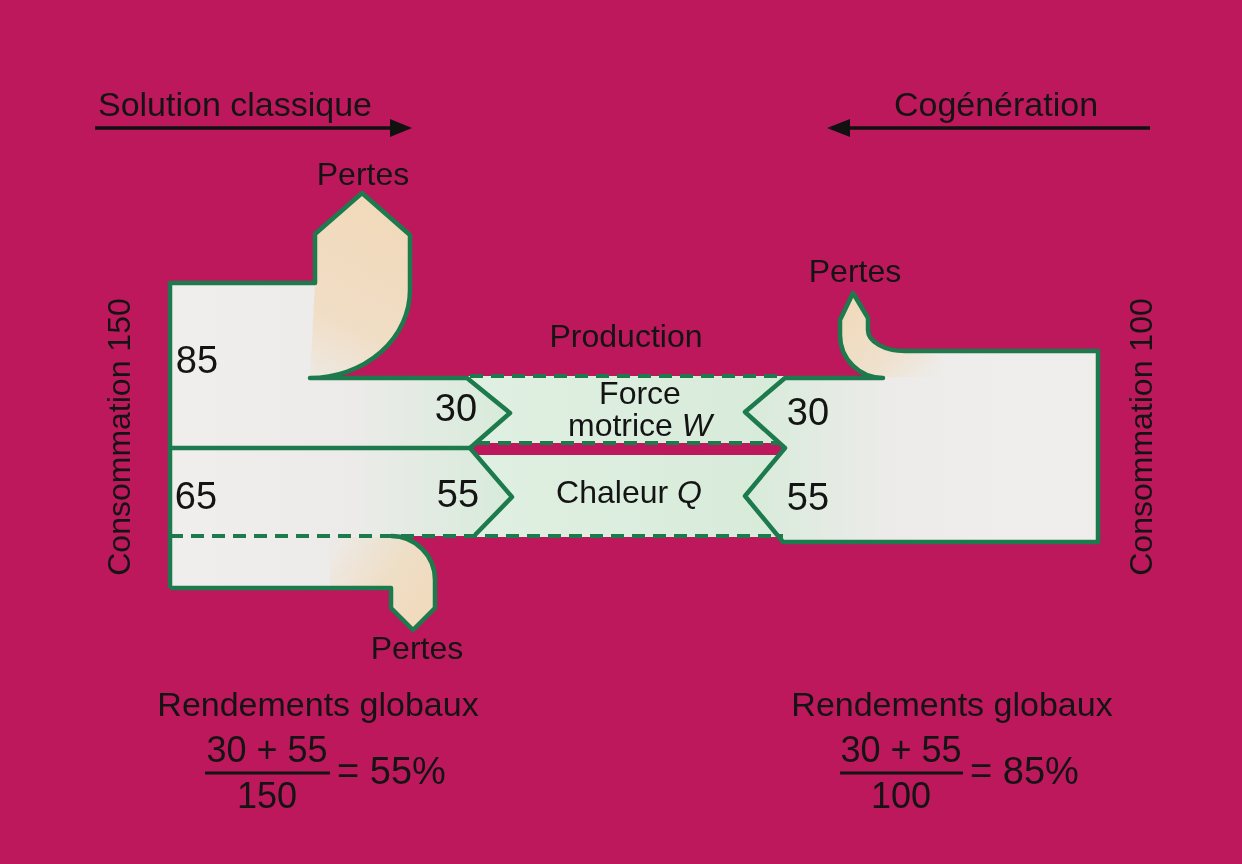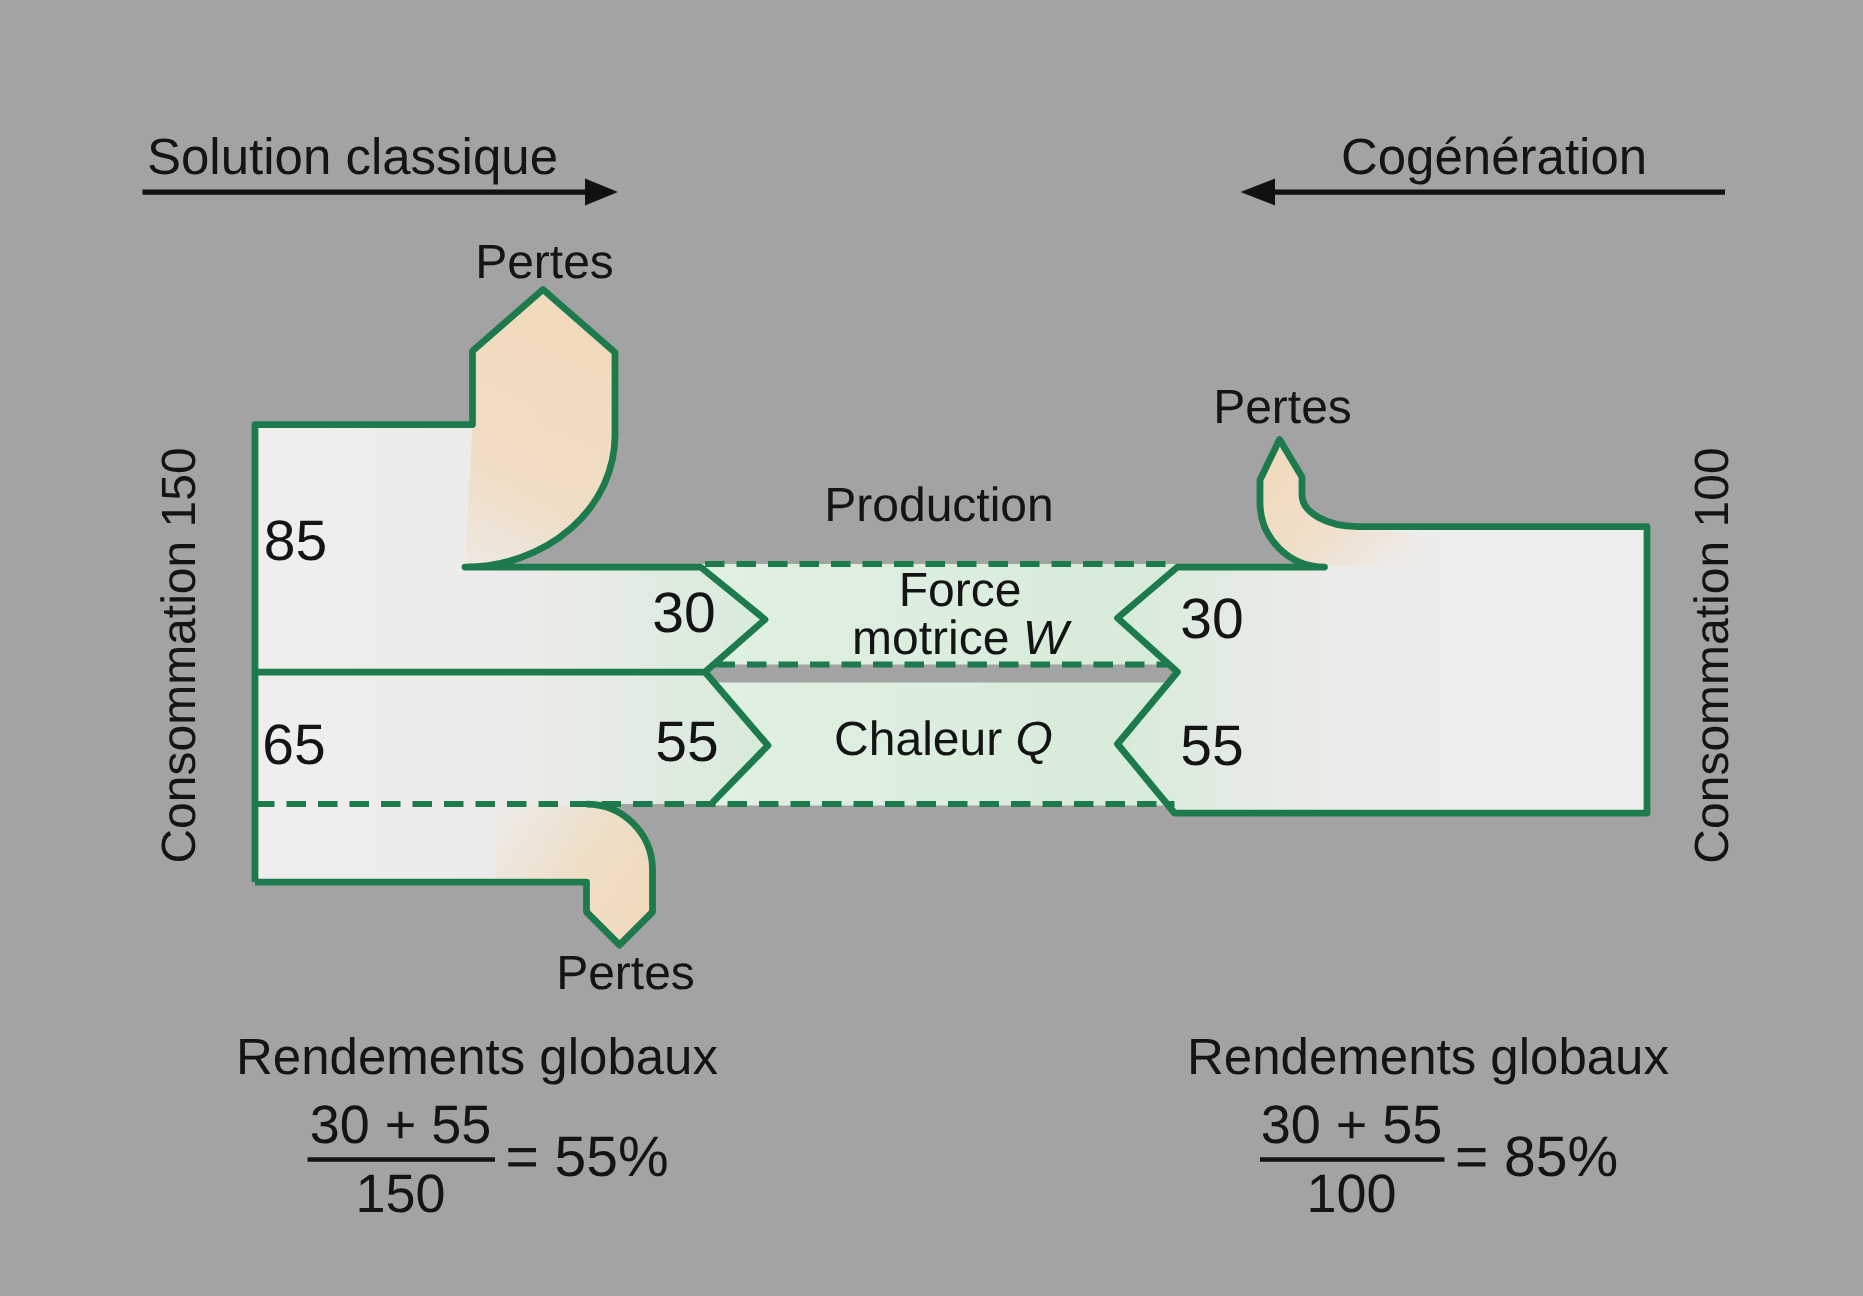--- a/index.html
+++ b/index.html
@@ -1,17 +1,17 @@
 <!DOCTYPE html>
 <html><head>
 <meta charset="utf-8">
 <style>
   html,body{margin:0;padding:0;background:#ffffff;}
   .stage{
-    position:relative;width:1242px;height:864px;background:#a3a3a3;overflow:hidden;
+    position:relative;width:1242px;height:864px;background:#be185d;overflow:hidden;
     font-family:"Liberation Sans","DejaVu Sans",sans-serif;
   }
   svg{position:absolute;left:0;top:0;}
   text{fill:#141414;}
   .lbl32{font-size:32px;}
   .lbl34{font-size:34px;}
   .num38{font-size:38px;}
   .frac36{font-size:36px;}
   .res38{font-size:38px;}
 </style>

